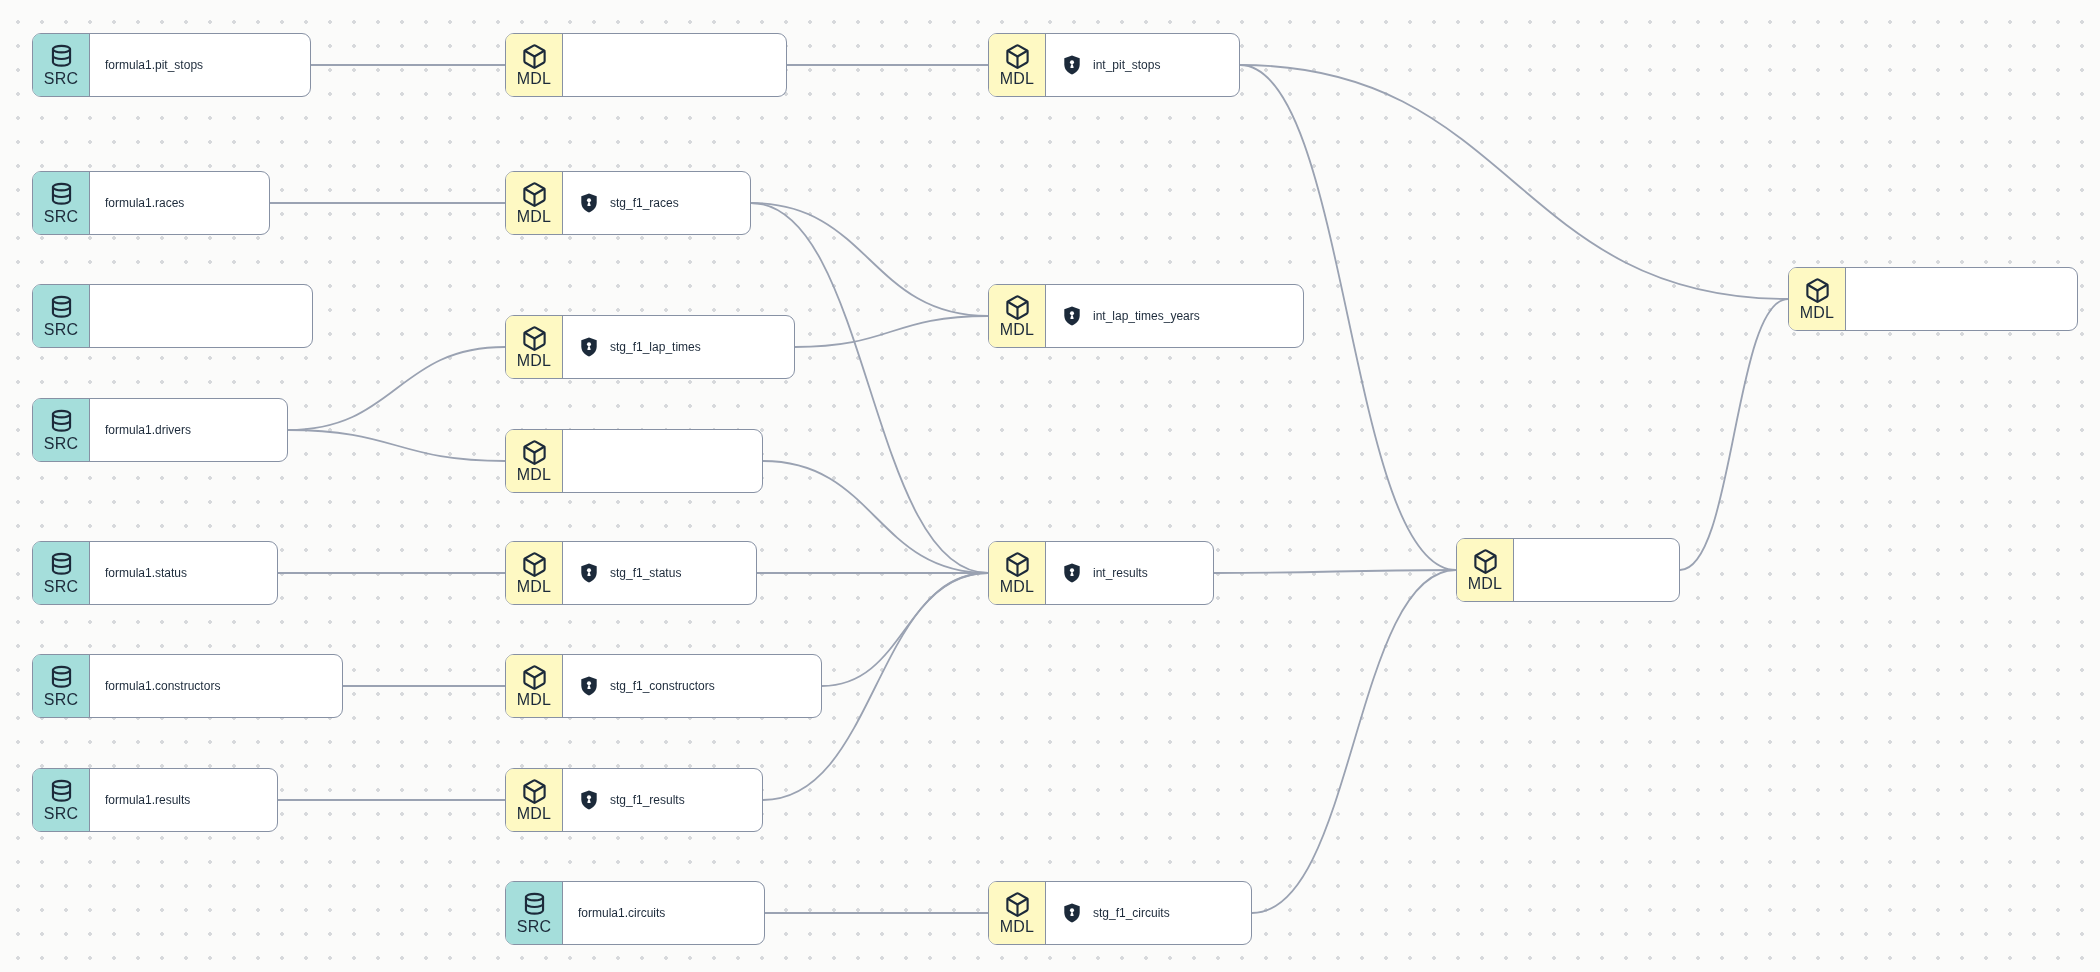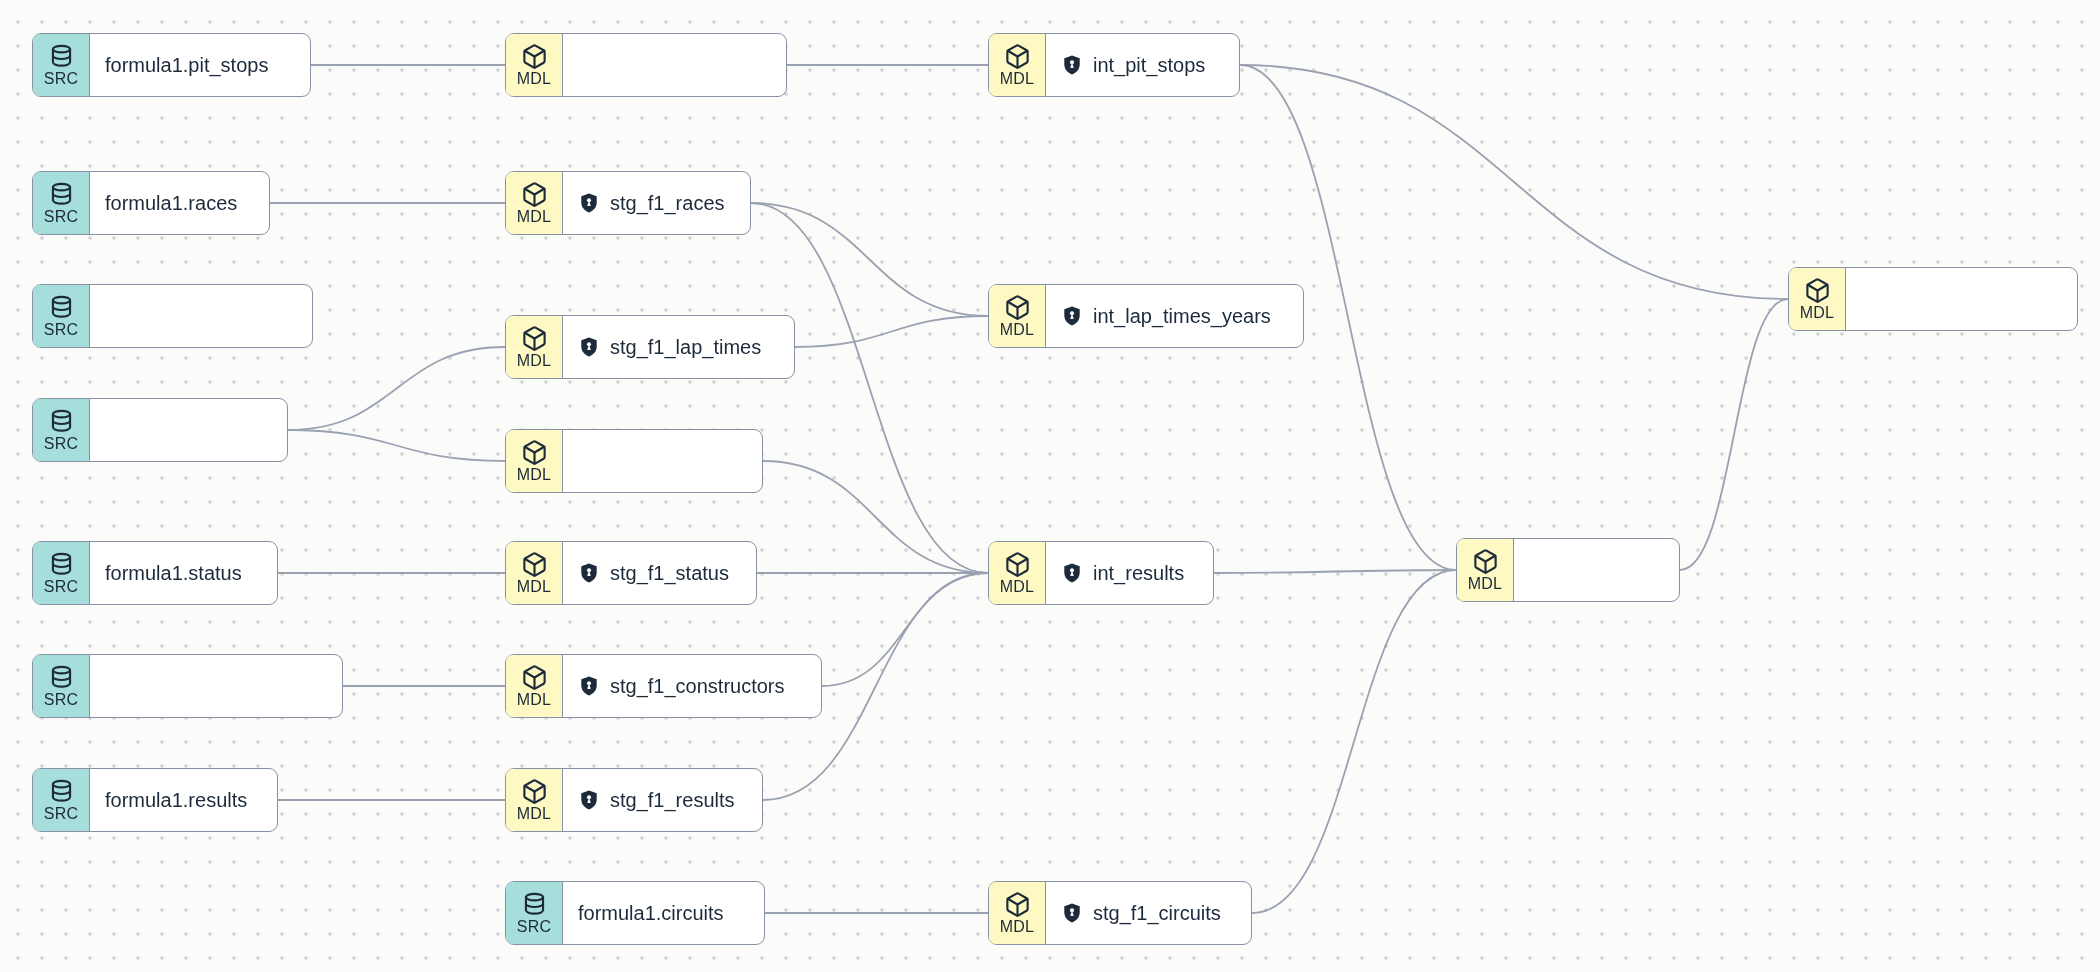--- a/index.html
+++ b/index.html
@@ -30,21 +30,21 @@
     color:#1c2a3a;
   }
   .node.SRC .icon-cell{background:#a5dedb;}
   .node.MDL .icon-cell{background:#fef9c3;}
   .icon-cell svg{display:block;}
   .icon-caption{font-size:16px;line-height:1.05;color:#1c2a3a;margin-top:1px;letter-spacing:0.2px;}
   .label-cell{
     flex:1 1 auto;display:flex;align-items:center;gap:10px;
     padding:0 16px 0 15px;white-space:nowrap;overflow:hidden;
   }
-  .node-label{font-size:20px;color:#1c2a3a;}
+  .node-label{font-size:12px;color:#1c2a3a;}
   .shield{flex:0 0 auto;}
 </style>
 </head>
 <body>
 
 <div class="canvas">
   <svg id="edge-layer" width="2100" height="972">
       <path d="M 311 65 C 408 65, 408 65, 505 65"></path>
       <path d="M 270 203 C 387.5 203, 387.5 203, 505 203"></path>
       <path d="M 288 430 C 396.5 430, 396.5 347, 505 347"></path>
@@ -112,20 +112,24 @@
       <div class="node SRC" style="left: 32px; top: 398px; width: 256px;">
     <div class="icon-cell">
       <svg class="tpl-icon-database" width="27" height="27" viewBox="0 0 24 24" fill="none" stroke="#1c2a3a" stroke-width="1.9" stroke-linecap="round" stroke-linejoin="round">
         <ellipse cx="12" cy="5.4" rx="7.6" ry="2.9"></ellipse>
         <path d="M4.4 5.4v5.9c0 1.6 3.4 2.9 7.6 2.9s7.6-1.3 7.6-2.9V5.4"></path>
         <path d="M4.4 11.3v5.9c0 1.6 3.4 2.9 7.6 2.9s7.6-1.3 7.6-2.9v-5.9"></path>
       </svg>
 
       <span class="icon-caption">SRC</span>
     </div>
+    <div class="label-cell">
+
+      <span class="node-label">formula1.drivers</span>
+    </div>
   </div>
       <div class="node SRC" style="left: 32px; top: 541px; width: 246px;">
     <div class="icon-cell">
       <svg class="tpl-icon-database" width="27" height="27" viewBox="0 0 24 24" fill="none" stroke="#1c2a3a" stroke-width="1.9" stroke-linecap="round" stroke-linejoin="round">
         <ellipse cx="12" cy="5.4" rx="7.6" ry="2.9"></ellipse>
         <path d="M4.4 5.4v5.9c0 1.6 3.4 2.9 7.6 2.9s7.6-1.3 7.6-2.9V5.4"></path>
         <path d="M4.4 11.3v5.9c0 1.6 3.4 2.9 7.6 2.9s7.6-1.3 7.6-2.9v-5.9"></path>
       </svg>
 
       <span class="icon-caption">SRC</span>
@@ -138,20 +142,24 @@
       <div class="node SRC" style="left: 32px; top: 654px; width: 311px;">
     <div class="icon-cell">
       <svg class="tpl-icon-database" width="27" height="27" viewBox="0 0 24 24" fill="none" stroke="#1c2a3a" stroke-width="1.9" stroke-linecap="round" stroke-linejoin="round">
         <ellipse cx="12" cy="5.4" rx="7.6" ry="2.9"></ellipse>
         <path d="M4.4 5.4v5.9c0 1.6 3.4 2.9 7.6 2.9s7.6-1.3 7.6-2.9V5.4"></path>
         <path d="M4.4 11.3v5.9c0 1.6 3.4 2.9 7.6 2.9s7.6-1.3 7.6-2.9v-5.9"></path>
       </svg>
 
       <span class="icon-caption">SRC</span>
     </div>
+    <div class="label-cell">
+
+      <span class="node-label">formula1.constructors</span>
+    </div>
   </div>
       <div class="node SRC" style="left: 32px; top: 768px; width: 246px;">
     <div class="icon-cell">
       <svg class="tpl-icon-database" width="27" height="27" viewBox="0 0 24 24" fill="none" stroke="#1c2a3a" stroke-width="1.9" stroke-linecap="round" stroke-linejoin="round">
         <ellipse cx="12" cy="5.4" rx="7.6" ry="2.9"></ellipse>
         <path d="M4.4 5.4v5.9c0 1.6 3.4 2.9 7.6 2.9s7.6-1.3 7.6-2.9V5.4"></path>
         <path d="M4.4 11.3v5.9c0 1.6 3.4 2.9 7.6 2.9s7.6-1.3 7.6-2.9v-5.9"></path>
       </svg>
 
       <span class="icon-caption">SRC</span>

